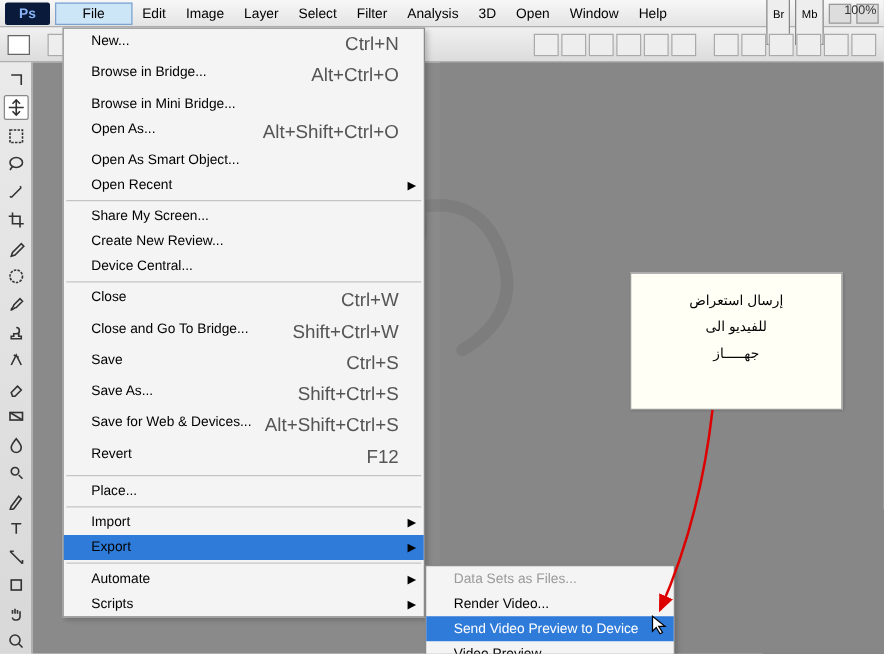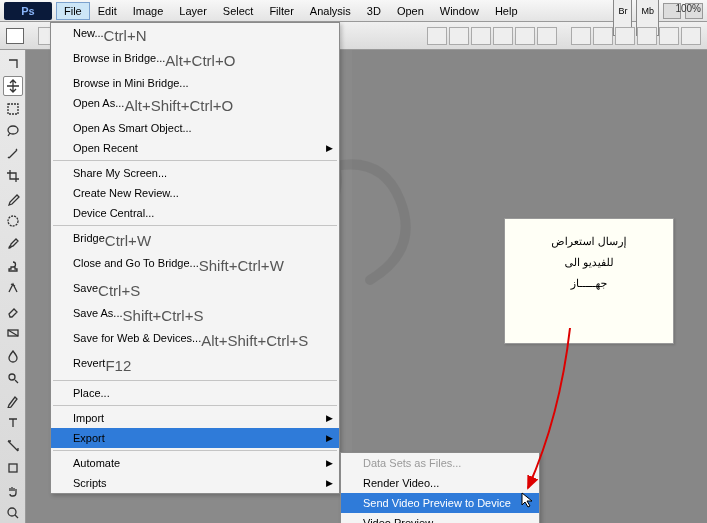--- a/index.html
+++ b/index.html
@@ -1,46 +1,46 @@
 <!DOCTYPE html>
 <html><head>
 <meta charset="utf-8">
 <style>
 *{margin:0;padding:0;box-sizing:border-box;font-family:Tahoma,Arial,sans-serif;font-size:11px;color:#000}
 body{width:707px;height:523px;background:#fff;position:relative;overflow:hidden}
 .topbar{height:22px;background:linear-gradient(#f7f7f7,#e4e4e4);border-bottom:1px solid #999;display:flex;align-items:center;padding:0 4px}
-.ps-logo{width:48px;height:18px;background:#0a1a3a;color:#8ab4f8;font-weight:bold;font-size:11px;display:flex;align-items:center;justify-content:center;border-radius:2px;margin-right:4px}
+.ps-logo{width:36px;height:18px;background:#0a1a3a;color:#8ab4f8;font-weight:bold;font-size:11px;display:flex;align-items:center;justify-content:center;border-radius:2px;margin-right:4px}
 .menubar{display:flex;align-items:center;height:100%}
 .menu-item{padding:3px 8px;cursor:default}
-.menu-item.open{background:#cde6f7;border:1px solid #7da2ce;padding:2px 7px}
+.menu-item.open{background:#cde6f7;border:1px solid #7da2ce;padding:2px 21px}
 .right-badges{margin-left:auto;display:flex;gap:4px;align-items:center}
 .badge{border:1px solid #888;padding:19px 4px;font-size:9px;background:#eee}
 .ico-small{width:18px;height:16px;background:#ddd;border:1px solid #999}
 .optbar{height:28px;background:linear-gradient(#f0f0f0,#dcdcdc);border-bottom:1px solid #999;display:flex;align-items:center;padding:0 6px;gap:6px}
 .optbar .swatch{width:18px;height:16px;border:1px solid #666;background:#fff}
 .optbar .seg{display:flex;gap:2px;margin-left:8px}
 .optbar .btn{width:20px;height:18px;border:1px solid #aaa;background:#eee}
 .left-toolstrip{position:absolute;left:0;top:50px;width:26px;background:linear-gradient(#eaeaea,#d8d8d8);border-right:1px solid #999;height:473px;display:flex;flex-direction:column;align-items:center;padding-top:4px;gap:3px}
 .tool{width:20px;height:20px;display:flex;align-items:center;justify-content:center;color:#333;font-size:13px;cursor:default}
 .tool svg{width:14px;height:14px;stroke:#333;fill:none;stroke-width:1.3}
 .tool.active{background:#fff;border:1px solid #888;border-radius:2px}
 .canvas-bg{position:absolute;left:26px;top:50px;right:0;bottom:0;background:#8a8a8a}
 .canvas-doc{position:absolute;left:352px;top:50px;width:355px;height:473px;background:#878787}
 .watermark{position:absolute;left:180px;top:110px;width:260px;height:220px;opacity:.18;pointer-events:none}
 .watermark svg{width:100%;height:100%}
 .dropdown{position:absolute;left:50px;top:22px;width:290px;background:#f4f4f4;border:1px solid #8a8a8a;box-shadow:2px 2px 4px rgba(0,0,0,.2)}
-.dd-row{display:flex;justify-content:flex-start;padding:4px 20px 4px 22px;cursor:default;position:relative}
+.dd-row{display:flex;justify-content:space-between;padding:4px 20px 4px 22px;cursor:default;position:relative}
 .dd-row.disabled{color:#9a9a9a}
 .dd-row.highlight{background:#2f7bd9;color:#fff}
 .dd-row.highlight .sc{color:#fff}
 .dd-sep{height:1px;background:#c4c4c4;margin:2px 2px}
 .sc{color:#555;font-size:15px}
 .arrow{position:absolute;right:6px;top:5px;font-size:9px}
 .submenu{position:absolute;left:340px;top:452px;width:200px;background:#f4f4f4;border:1px solid #8a8a8a;box-shadow:2px 2px 4px rgba(0,0,0,.2)}
-.note{position:absolute;left:504px;top:218px;width:170px;height:126px;background:#fffff6;border:1px solid #999;box-shadow:1px 1px 2px rgba(0,0,0,.15);text-align:center;padding:12px 8px;font-family:Tahoma;font-size:14px;line-height:1.9;color:#000;direction:rtl}
+.note{position:absolute;left:504px;top:218px;width:170px;height:110px;background:#fffff6;border:1px solid #999;box-shadow:1px 1px 2px rgba(0,0,0,.15);text-align:center;padding:12px 8px;font-family:Tahoma;font-size:14px;line-height:1.9;color:#000;direction:rtl}
 .arrow-line{position:absolute;left:520px;top:326px;width:60px;height:170px;pointer-events:none}
 .cursor-img{position:absolute;left:520px;top:491px;width:18px;height:18px;z-index:10}
 .zoom{position:absolute;right:6px;top:3px;font-size:10px;color:#333}
 </style>
 </head>
 <body>
 
 <div class="topbar">
   <div class="ps-logo">Ps</div>
   <div class="menubar" id="menubar">
@@ -245,21 +245,21 @@
     <div class="dd-row">
       <span>Create New Review...</span>
       <span class="sc"></span>
     </div>
     <div class="dd-row">
       <span>Device Central...</span>
       <span class="sc"></span>
     </div>
     <div class="dd-sep"></div>
     <div class="dd-row">
-      <span>Bridge</span>
+      <span>Close</span>
       <span class="sc">Ctrl+W</span>
     </div>
     <div class="dd-row">
       <span>Close and Go To Bridge...</span>
       <span class="sc">Shift+Ctrl+W</span>
     </div>
     <div class="dd-row">
       <span>Save</span>
       <span class="sc">Ctrl+S</span>
     </div>

